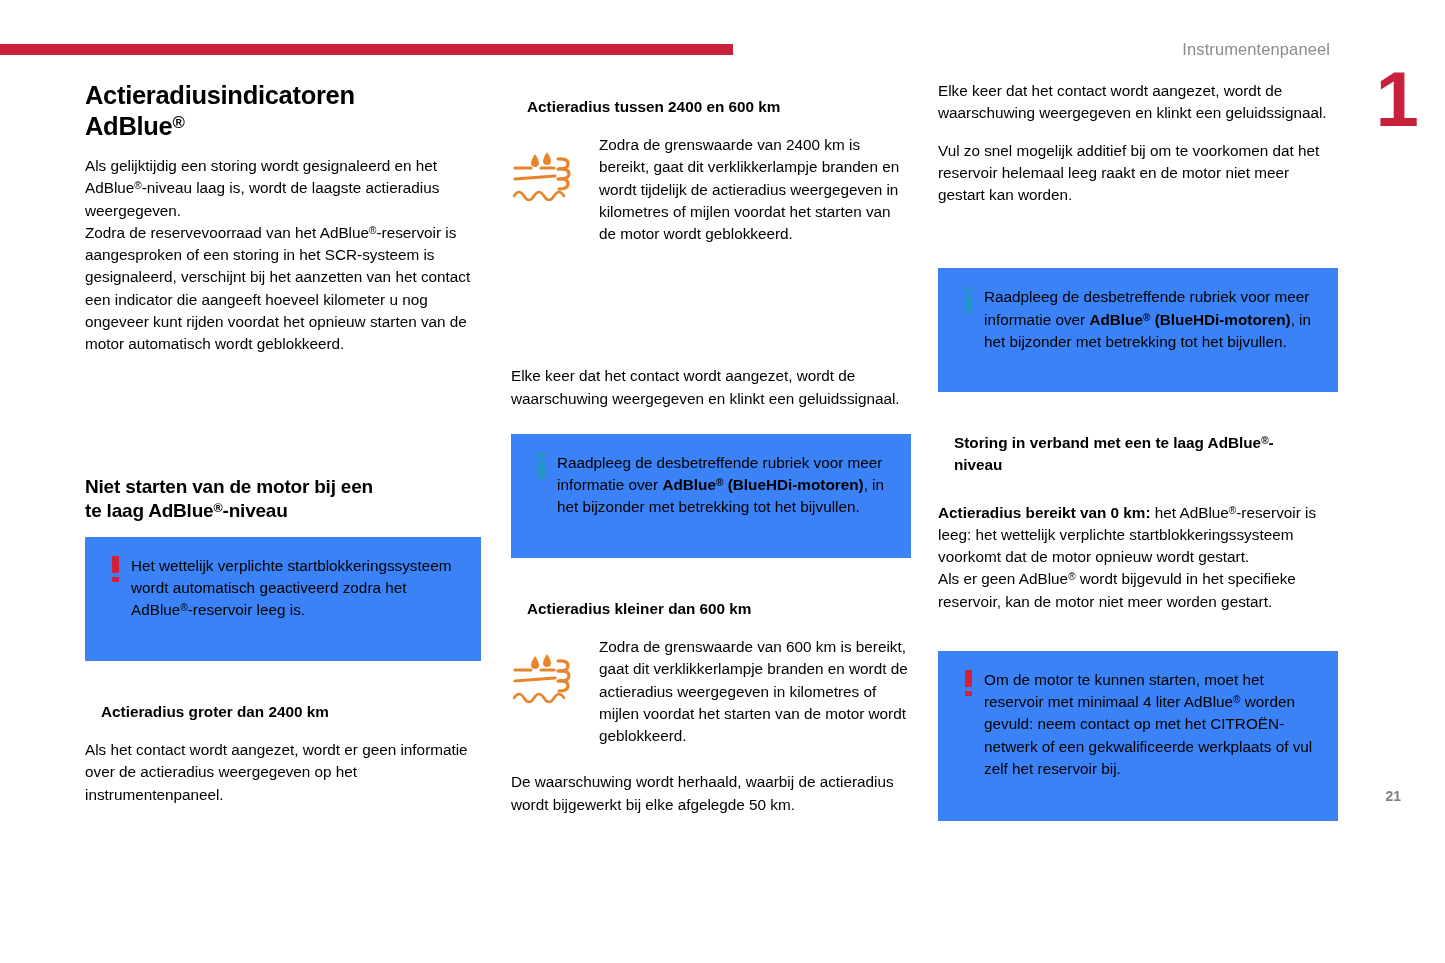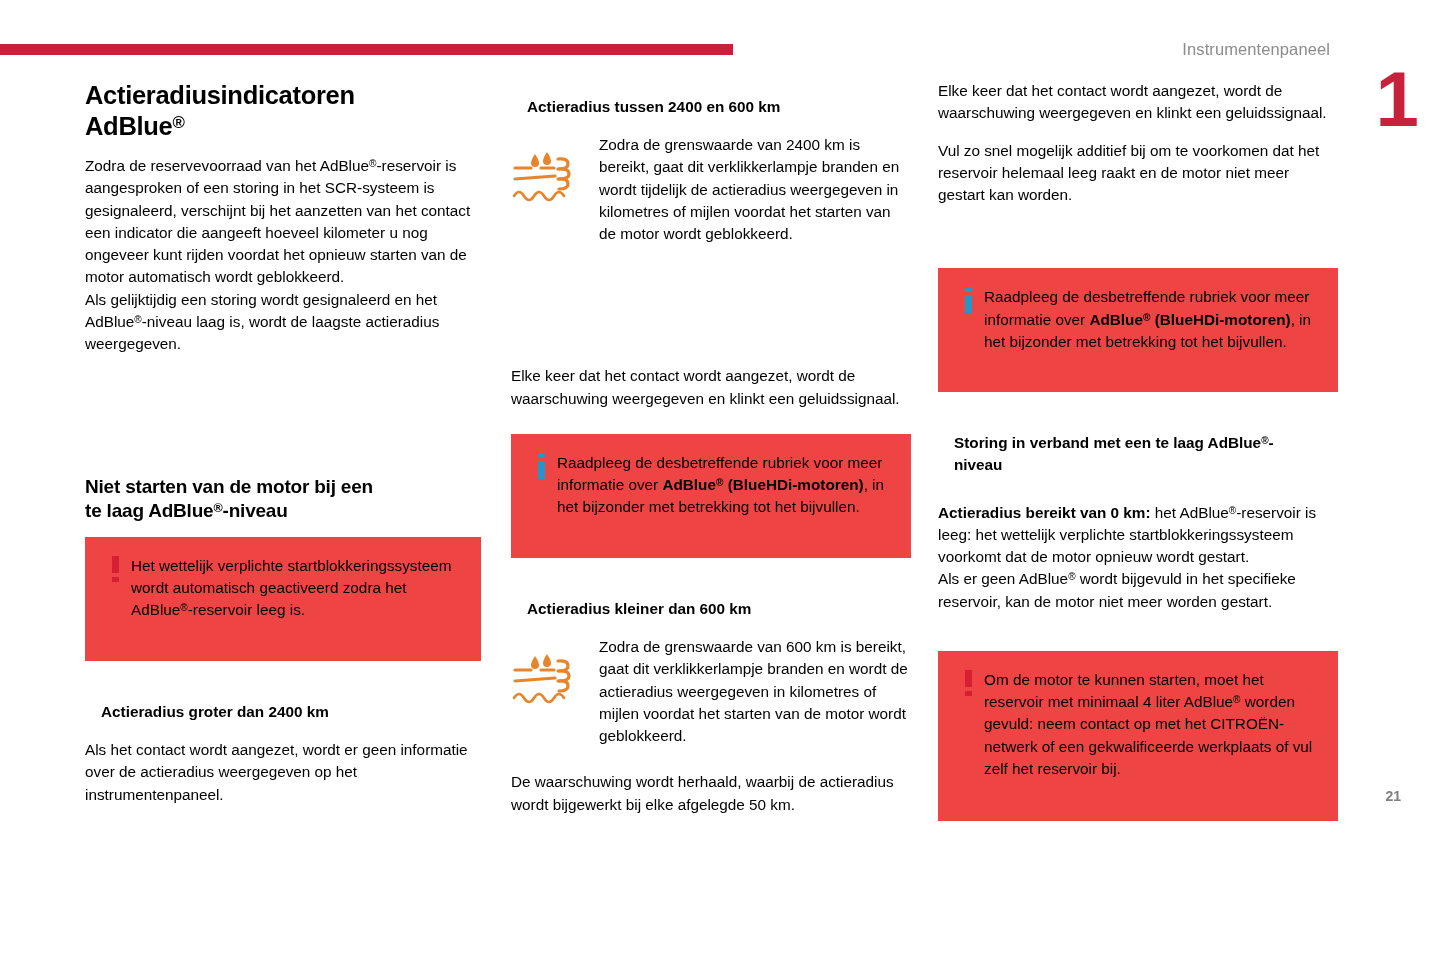--- a/index.html
+++ b/index.html
@@ -78,21 +78,21 @@
   p { margin: 0; }
   .gap-sm { height: 15px; }
   .gap-md { height: 24px; }
   .gap-xl { height: 120px; }
 
   sup { font-size: 0.66em; vertical-align: 0.42em; line-height: 0; }
   b, strong { font-weight: bold; }
 
   
   .callout {
-    background: #ef4444;
+    background: #3b82f6;
     display: flex;
     align-items: flex-start;
     padding: 18px 16px 18px 14px;
   }
   .callout .ctext {
     font-size: 15.3px;
     line-height: 1.455;
     color: #000;
     flex: 1;
   }
@@ -179,22 +179,22 @@
   <div class="header-title">Instrumentenpaneel</div>
   <div class="chapter-tab">1</div>
 
   <div class="col col-1">
 
     <h1 class="main-title">
       <span>Actieradiusindicatoren</span><br>
       <span>AdBlue</span><sup>®</sup>
     </h1>
 
+    <p><span>Als gelijktijdig een storing wordt gesignaleerd en het AdBlue</span><sup>®</sup><span>-niveau laag is, wordt de laagste actieradius weergegeven.</span></p>
     <p><span>Zodra de reservevoorraad van het AdBlue</span><sup>®</sup><span>-reservoir is aangesproken of een storing in het SCR-systeem is gesignaleerd, verschijnt bij het aanzetten van het contact een indicator die aangeeft hoeveel kilometer u nog ongeveer kunt rijden voordat het opnieuw starten van de motor automatisch wordt geblokkeerd.</span></p>
-    <p><span>Als gelijktijdig een storing wordt gesignaleerd en het AdBlue</span><sup>®</sup><span>-niveau laag is, wordt de laagste actieradius weergegeven.</span></p>
 
     <div class="gap-xl"></div>
 
     <h2 class="sub-title">
       <span>Niet starten van de motor bij een</span><br>
       <span>te laag AdBlue</span><sup>®</sup><span>-niveau</span>
     </h2>
 
     <div class="callout callout-warning">
       <div class="icon-slot">

